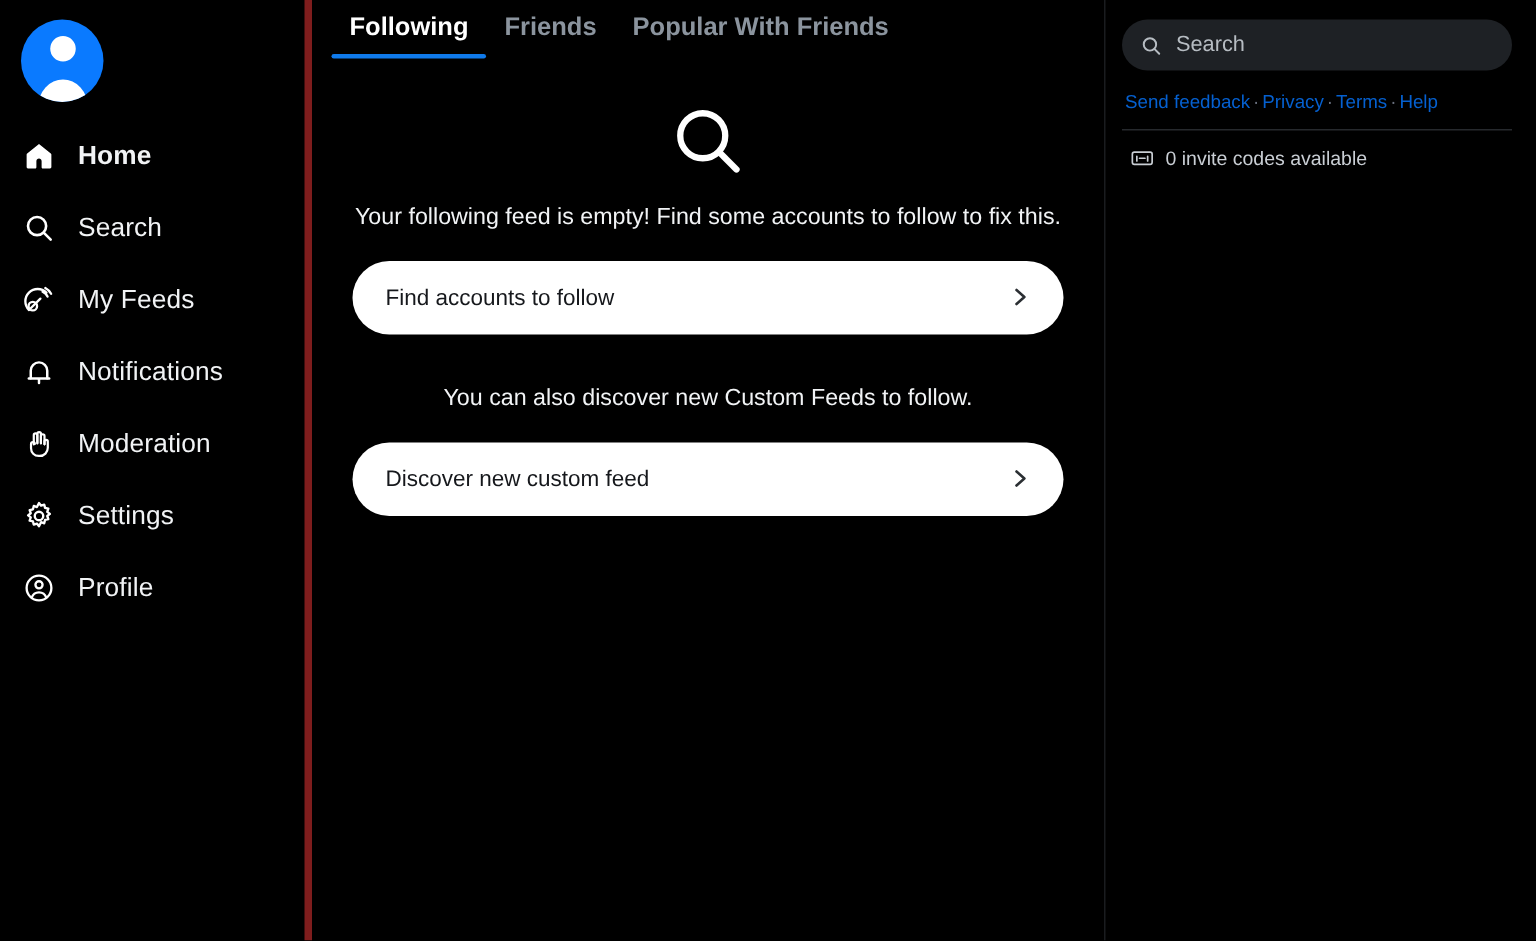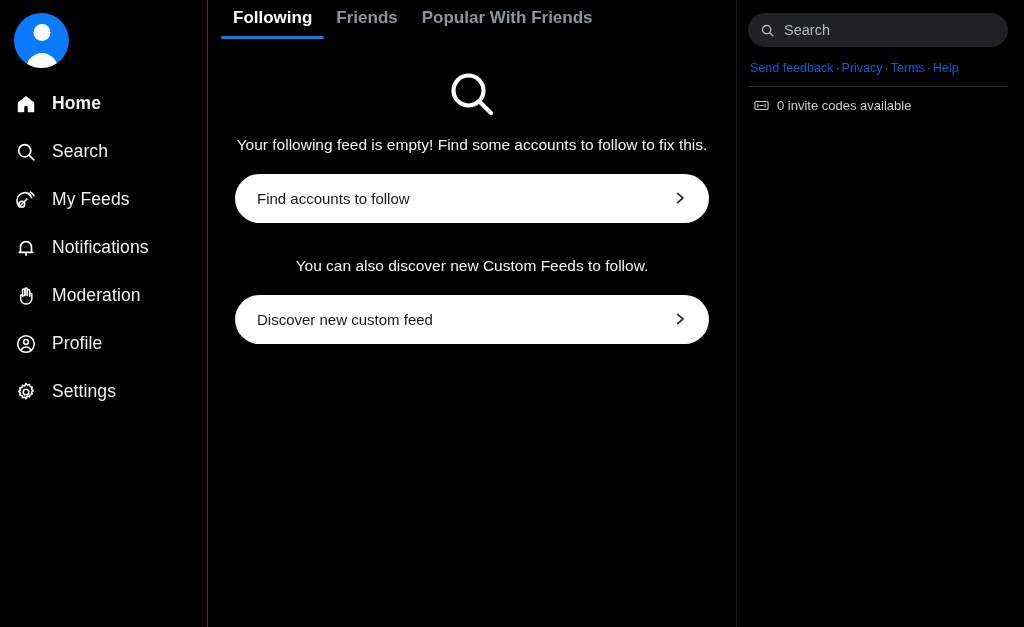--- a/index.html
+++ b/index.html
@@ -19,21 +19,21 @@
     display: flex;
     background: #000;
   }
 
   
   .left-rail {
     width: 208px;
     height: 627px;
     flex: 0 0 208px;
     background: #000;
-    border-right: 1px solid #7f1d1d;
+    border-right: 5px solid #7f1d1d;
     padding: 0;
     position: relative;
   }
 
   .avatar-wrap {
     padding: 13px 0 0 14px;
   }
   .avatar {
     width: 55px;
     height: 55px;
@@ -327,37 +327,37 @@
             <path d="M10.8 11.3V4.6a1.3 1.3 0 0 1 2.6 0v6.7"></path>
             <path d="M13.4 11.6V6.2a1.3 1.3 0 0 1 2.6 0v6"></path>
             <path d="M16 12.2v-2a1.2 1.2 0 0 1 2.4 0v4.6c0 3.3-2.6 5.9-5.9 5.9h-.7c-3.2 0-5.6-2.4-5.6-5.6v-3.1c0-.8.6-1.4 1.4-1.4s1.4.6 1.4 1.4"></path>
           </svg>
         </span>
         <span class="nav-label">Moderation</span>
       </a>
 
       <a class="nav-item">
         <span class="nav-icon">
+          <svg width="22" height="22" viewBox="0 0 24 24" fill="none" stroke="#ffffff" stroke-width="1.7" stroke-linejoin="round">
+            <circle cx="12" cy="12" r="3.1"></circle>
+            <path d="M12 2.6l1.5 1.9 2.3-.8.6 2.4 2.4.6-.8 2.3 1.9 1.5-1.9 1.5.8 2.3-2.4.6-.6 2.4-2.3-.8L12 19.4l-1.5-1.9-2.3.8-.6-2.4-2.4-.6.8-2.3L4.1 11.5 6 10l-.8-2.3 2.4-.6.6-2.4 2.3.8z"></path>
+          </svg>
+        </span>
+        <span class="nav-label">Settings</span>
+      </a>
+
+      <a class="nav-item">
+        <span class="nav-icon">
           <svg width="22" height="22" viewBox="0 0 24 24" fill="none" stroke="#ffffff" stroke-width="1.7">
             <circle cx="12" cy="12" r="9"></circle>
             <circle cx="12" cy="9.7" r="2.6"></circle>
             <path d="M6.7 19c.8-2.3 2.8-3.8 5.3-3.8s4.5 1.5 5.3 3.8" stroke-linecap="round"></path>
           </svg>
         </span>
         <span class="nav-label">Profile</span>
-      </a>
-
-      <a class="nav-item">
-        <span class="nav-icon">
-          <svg width="22" height="22" viewBox="0 0 24 24" fill="none" stroke="#ffffff" stroke-width="1.7" stroke-linejoin="round">
-            <circle cx="12" cy="12" r="3.1"></circle>
-            <path d="M12 2.6l1.5 1.9 2.3-.8.6 2.4 2.4.6-.8 2.3 1.9 1.5-1.9 1.5.8 2.3-2.4.6-.6 2.4-2.3-.8L12 19.4l-1.5-1.9-2.3.8-.6-2.4-2.4-.6.8-2.3L4.1 11.5 6 10l-.8-2.3 2.4-.6.6-2.4 2.3.8z"></path>
-          </svg>
-        </span>
-        <span class="nav-label">Settings</span>
       </a>
 
     </div>
 
 
   </nav>
 
   <main class="center-col">
 
     <div class="tabbar">

